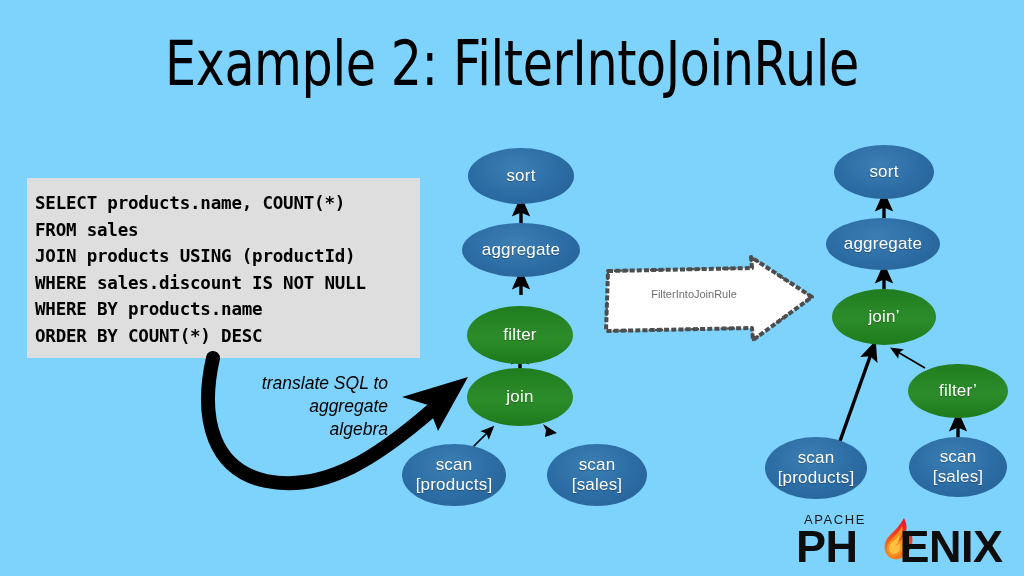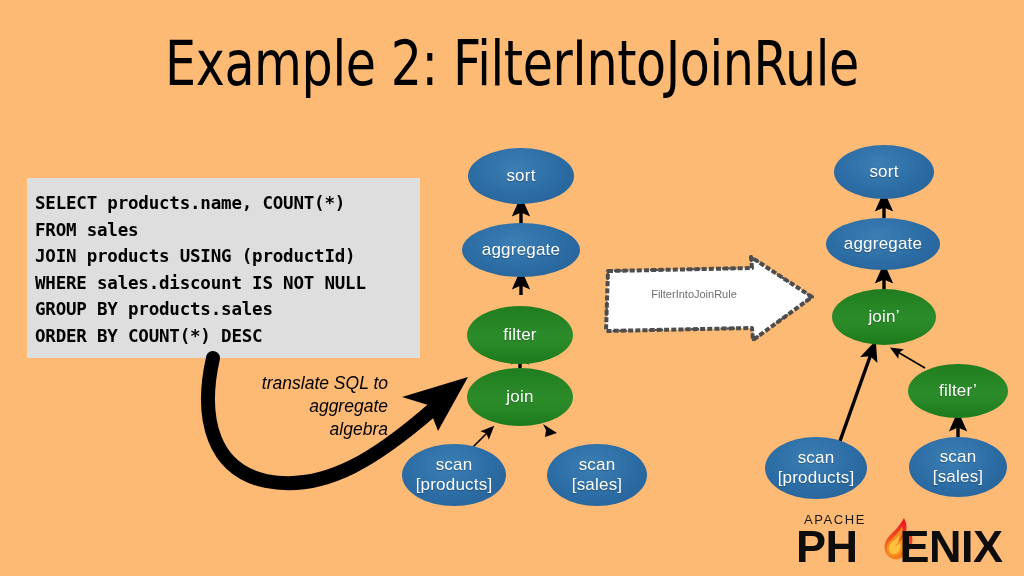--- a/index.html
+++ b/index.html
@@ -5,21 +5,21 @@
 <style>
   html, body {
     margin: 0;
     padding: 0;
     background: #ffffff;
   }
   #slide {
     position: relative;
     width: 1024px;
     height: 576px;
-    background: #fdba74;
+    background: #7dd3fc;
     overflow: hidden;
     font-family: "Liberation Sans", sans-serif;
   }
 
   
   #slide-title {
     position: absolute;
     left: 0;
     top: 28px;
     width: 1024px;
@@ -152,21 +152,21 @@
 
 <div id="slide">
 
   <div id="slide-title">Example 2: FilterIntoJoinRule</div>
 
   <div id="sql-box">
     <div class="sql-line">SELECT products.name, COUNT(*)</div>
     <div class="sql-line">FROM sales</div>
     <div class="sql-line">JOIN products USING (productId)</div>
     <div class="sql-line">WHERE sales.discount IS NOT NULL</div>
-    <div class="sql-line">GROUP BY products.sales</div>
+    <div class="sql-line">WHERE BY products.name</div>
     <div class="sql-line">ORDER BY COUNT(*) DESC</div>
   </div>
 
   <svg id="diagram-svg" viewBox="0 0 1024 576">
     <defs>
       <marker id="ah-thick" markerWidth="7" markerHeight="7" refX="3.1" refY="3.1" orient="auto" markerUnits="strokeWidth">
         <path d="M0.3,0.4 L6.4,3.1 L0.3,5.8 L1.5,3.1 Z" fill="#000000"></path>
       </marker>
       <marker id="ah-thin" markerWidth="9" markerHeight="9" refX="4.0" refY="4.0" orient="auto" markerUnits="strokeWidth">
         <path d="M0.3,0.5 L8.4,4.0 L0.3,7.5 L1.9,4.0 Z" fill="#000000"></path>

